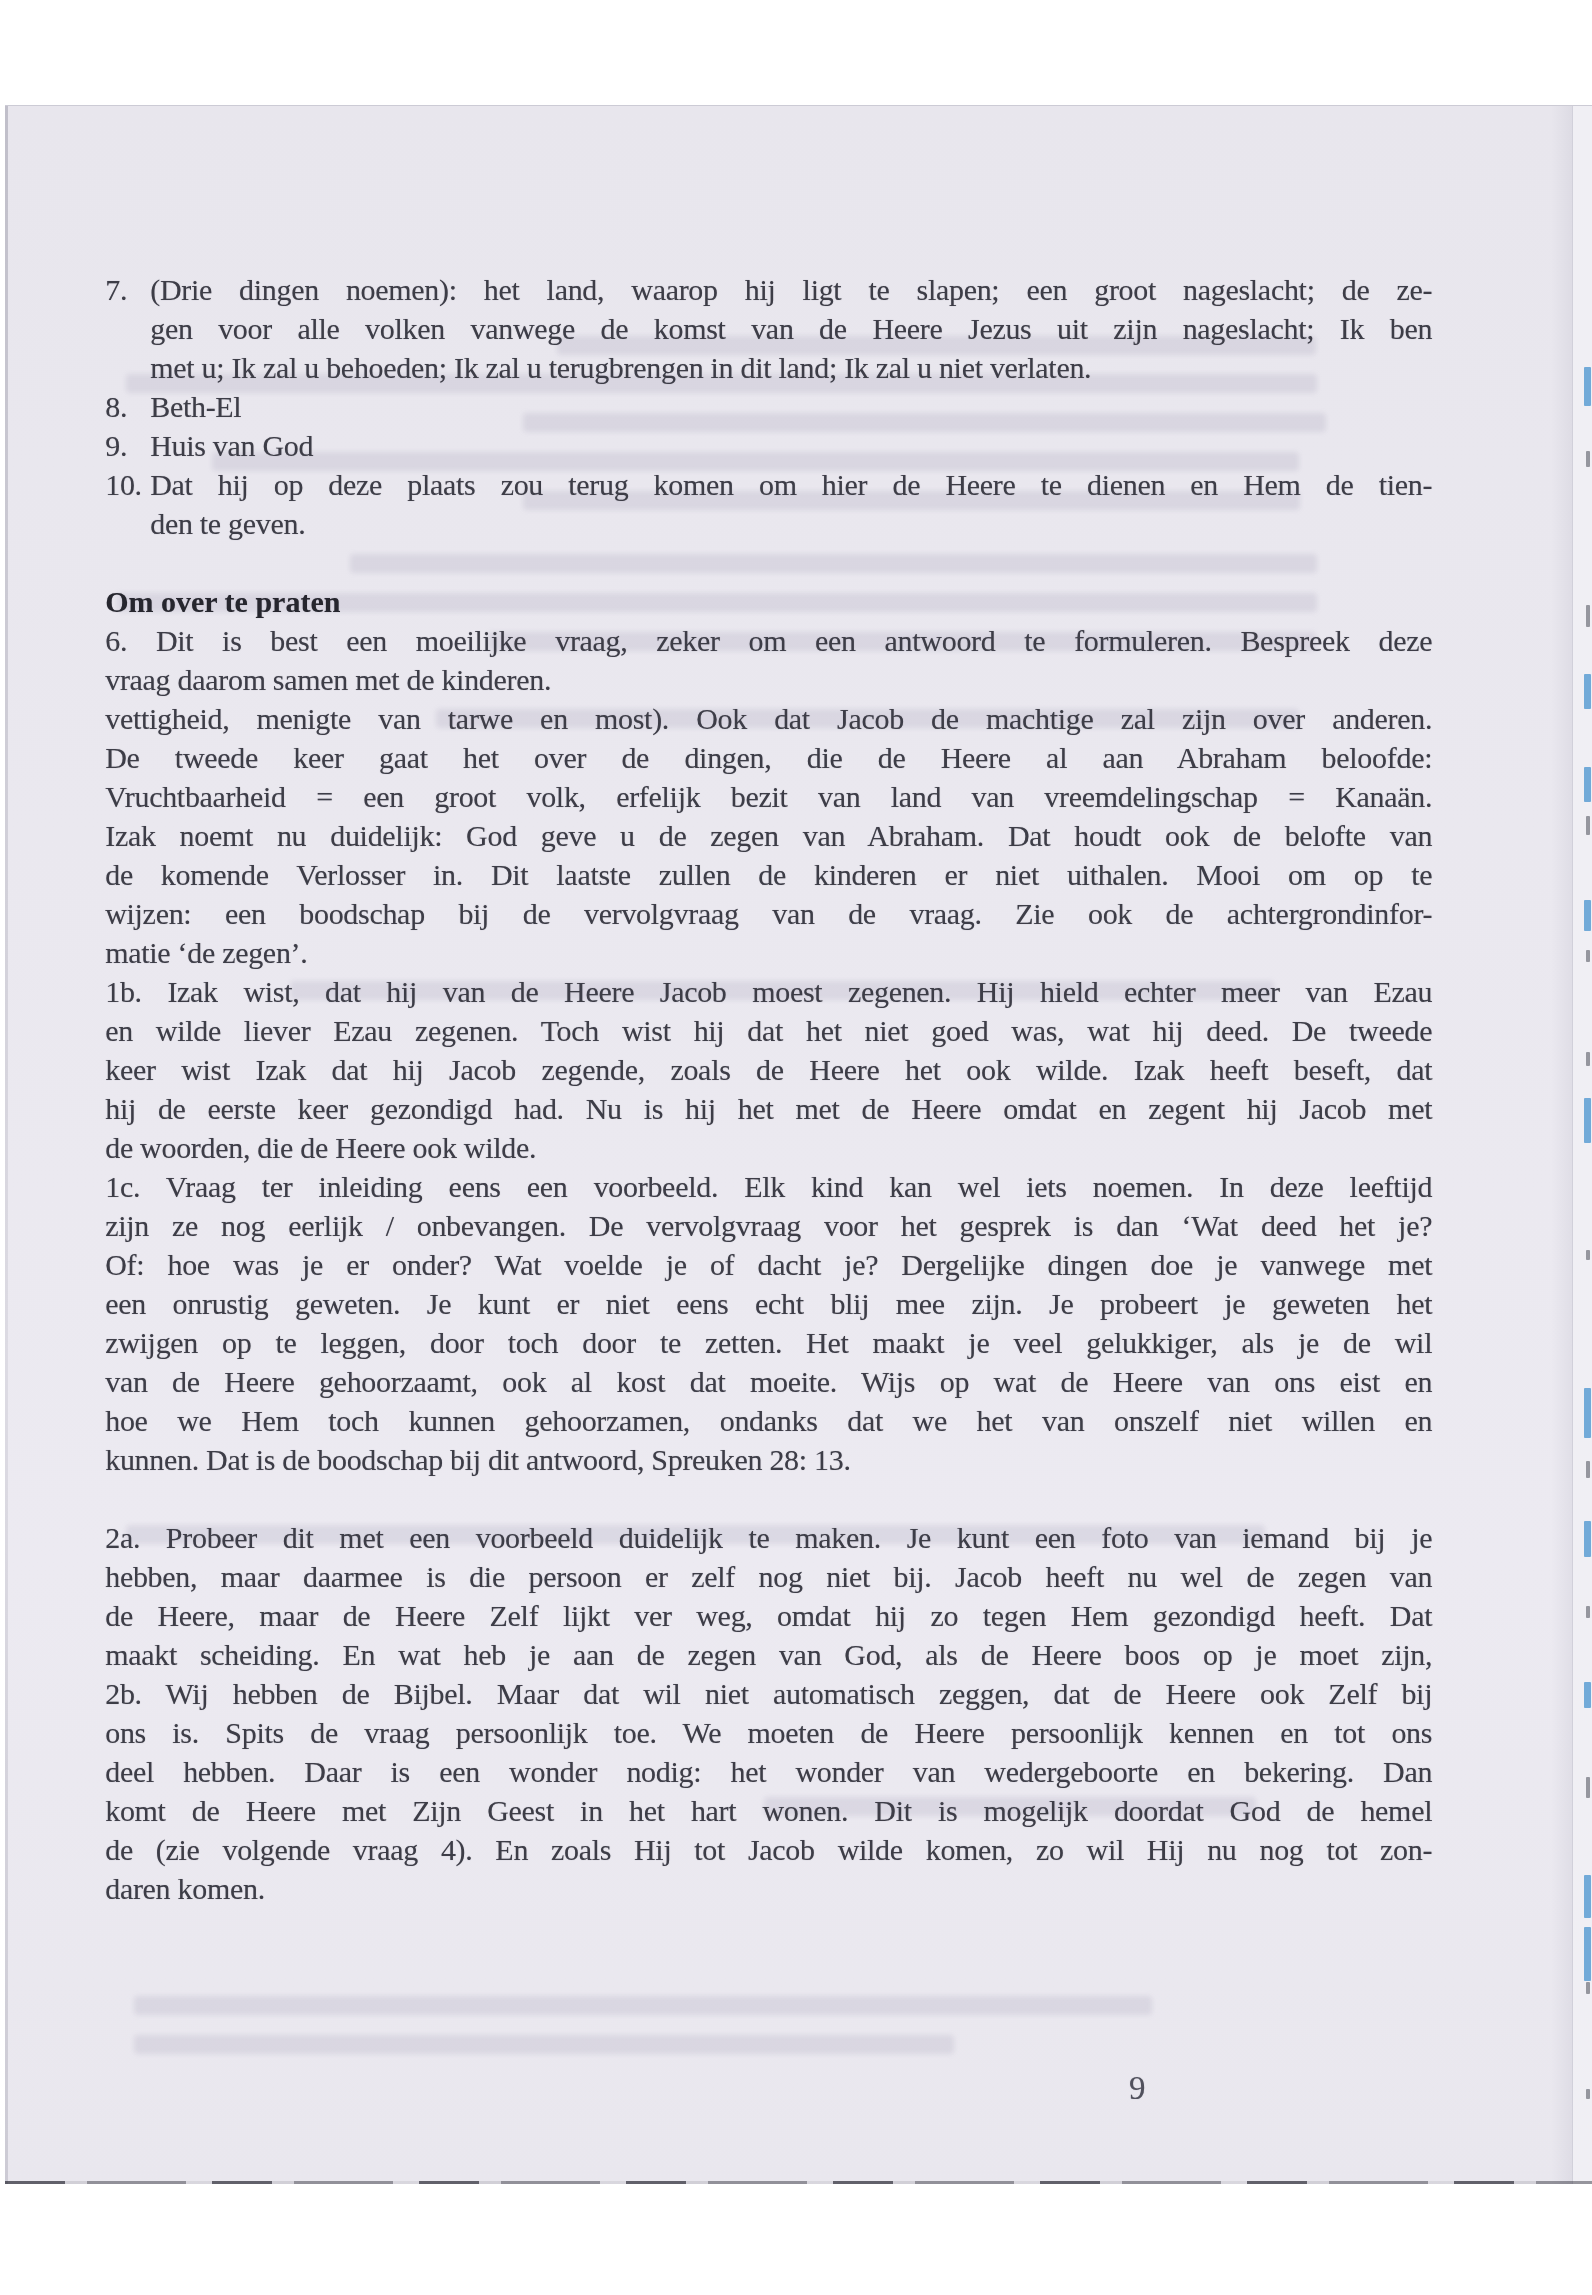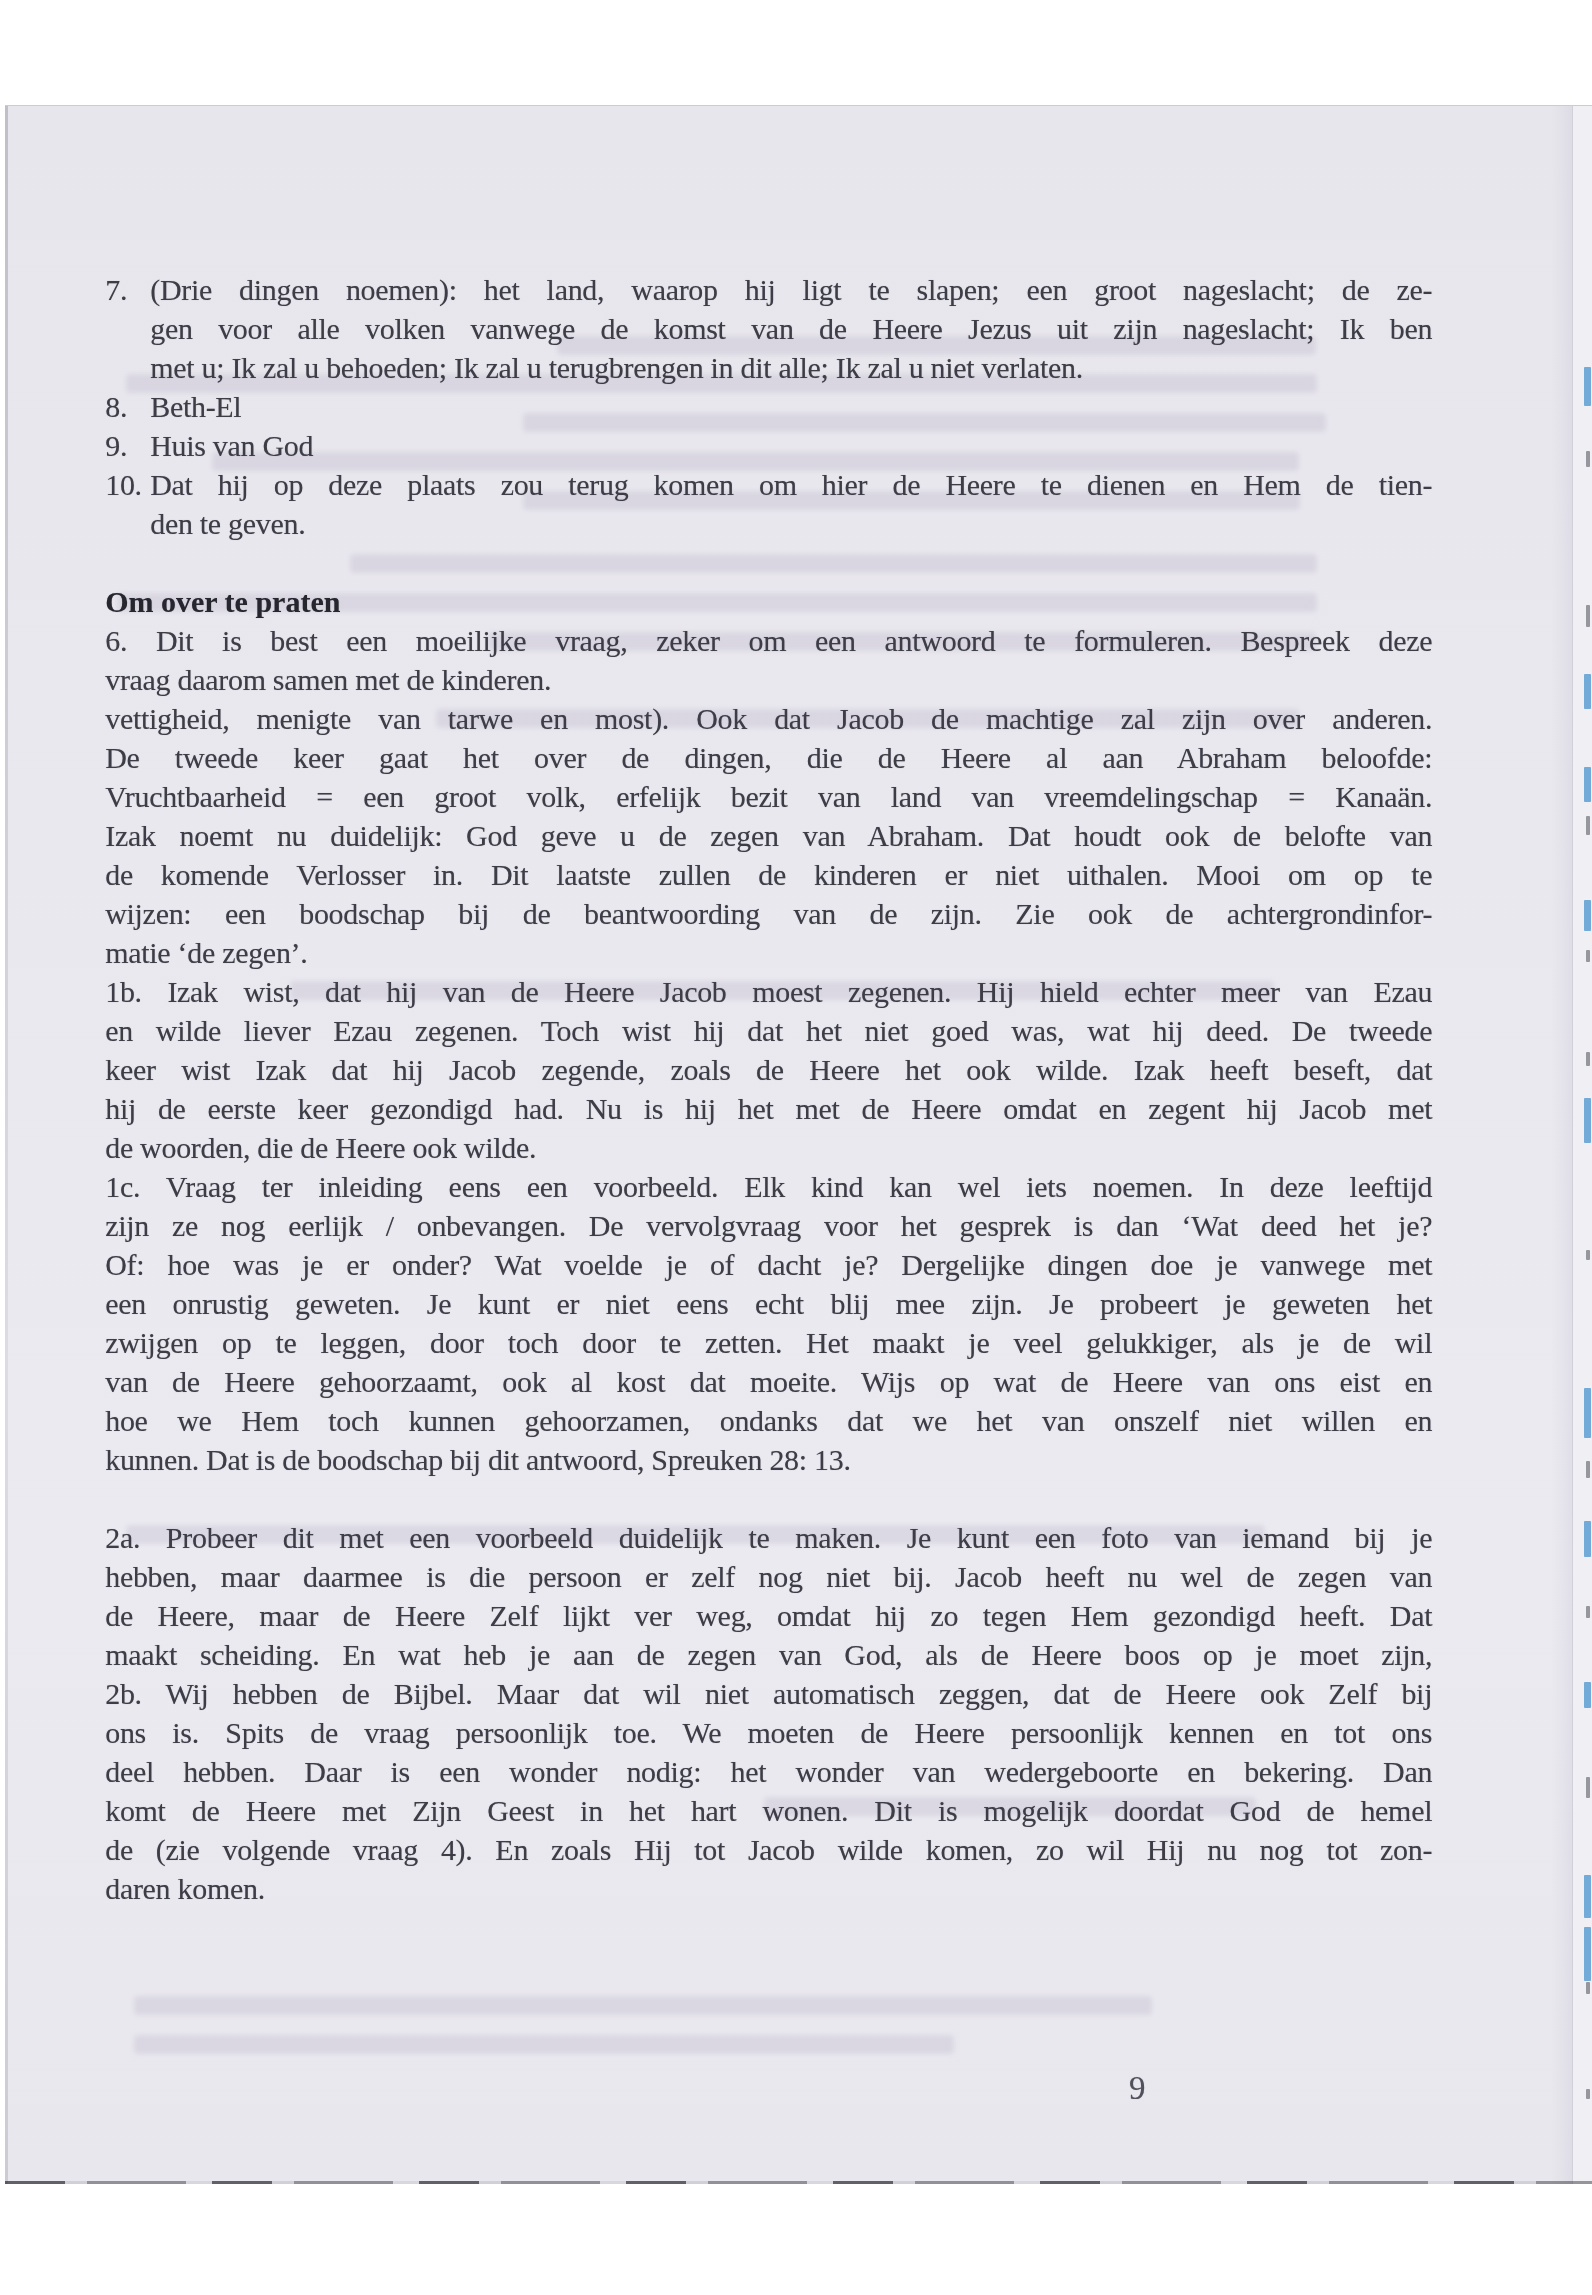--- a/index.html
+++ b/index.html
@@ -76,35 +76,35 @@
   <div class="ghost" style="top:603px;left:431px;width:863px"></div>
   <div class="ghost" style="top:875px;left:285px;width:984px"></div>
   <div class="ghost" style="top:1419px;left:121px;width:1139px"></div>
   <div class="ghost" style="top:1691px;left:759px;width:492px"></div>
   <div class="ghost" style="top:1890px;left:129px;width:1018px"></div>
   <div class="ghost" style="top:1929px;left:129px;width:820px"></div>
 
   <div class="text-block">
       <div class="line item just"><span class="num">7.</span>(Drie dingen noemen): het land, waarop hij ligt te slapen; een groot nageslacht; de ze-</div>
       <div class="line cont just">gen voor alle volken vanwege de komst van de Heere Jezus uit zijn nageslacht; Ik ben</div>
-      <div class="line cont">met u; Ik zal u behoeden; Ik zal u terugbrengen in dit alle; Ik zal u niet verlaten.</div>
+      <div class="line cont">met u; Ik zal u behoeden; Ik zal u terugbrengen in dit land; Ik zal u niet verlaten.</div>
       <div class="line item"><span class="num">8.</span>Beth-El</div>
       <div class="line item"><span class="num">9.</span>Huis van God</div>
       <div class="line item just"><span class="num">10.</span>Dat hij op deze plaats zou terug komen om hier de Heere te dienen en Hem de tien-</div>
       <div class="line cont">den te geven.</div>
       <div class="line blank"></div>
       <div class="line heading">Om over te praten</div>
       <div class="line body just">6. Dit is best een moeilijke vraag, zeker om een antwoord te formuleren. Bespreek deze</div>
       <div class="line body">vraag daarom samen met de kinderen.</div>
       <div class="line body just">vettigheid, menigte van tarwe en most). Ook dat Jacob de machtige zal zijn over anderen.</div>
       <div class="line body just">De tweede keer gaat het over de dingen, die de Heere al aan Abraham beloofde:</div>
       <div class="line body just">Vruchtbaarheid = een groot volk, erfelijk bezit van land van vreemdelingschap = Kanaän.</div>
       <div class="line body just">Izak noemt nu duidelijk: God geve u de zegen van Abraham. Dat houdt ook de belofte van</div>
       <div class="line body just">de komende Verlosser in. Dit laatste zullen de kinderen er niet uithalen. Mooi om op te</div>
-      <div class="line body just">wijzen: een boodschap bij de beantwoording van de zijn. Zie ook de achtergrondinfor-</div>
+      <div class="line body just">wijzen: een boodschap bij de vervolgvraag van de vraag. Zie ook de achtergrondinfor-</div>
       <div class="line body">matie ‘de zegen’.</div>
       <div class="line body just">1b. Izak wist, dat hij van de Heere Jacob moest zegenen. Hij hield echter meer van Ezau</div>
       <div class="line body just">en wilde liever Ezau zegenen. Toch wist hij dat het niet goed was, wat hij deed. De tweede</div>
       <div class="line body just">keer wist Izak dat hij Jacob zegende, zoals de Heere het ook wilde. Izak heeft beseft, dat</div>
       <div class="line body just">hij de eerste keer gezondigd had. Nu is hij het met de Heere omdat en zegent hij Jacob met</div>
       <div class="line body">de woorden, die de Heere ook wilde.</div>
       <div class="line body just">1c. Vraag ter inleiding eens een voorbeeld. Elk kind kan wel iets noemen. In deze leeftijd</div>
       <div class="line body just">zijn ze nog eerlijk / onbevangen. De vervolgvraag voor het gesprek is dan ‘Wat deed het je?</div>
       <div class="line body just">Of: hoe was je er onder? Wat voelde je of dacht je? Dergelijke dingen doe je vanwege met</div>
       <div class="line body just">een onrustig geweten. Je kunt er niet eens echt blij mee zijn. Je probeert je geweten het</div>

